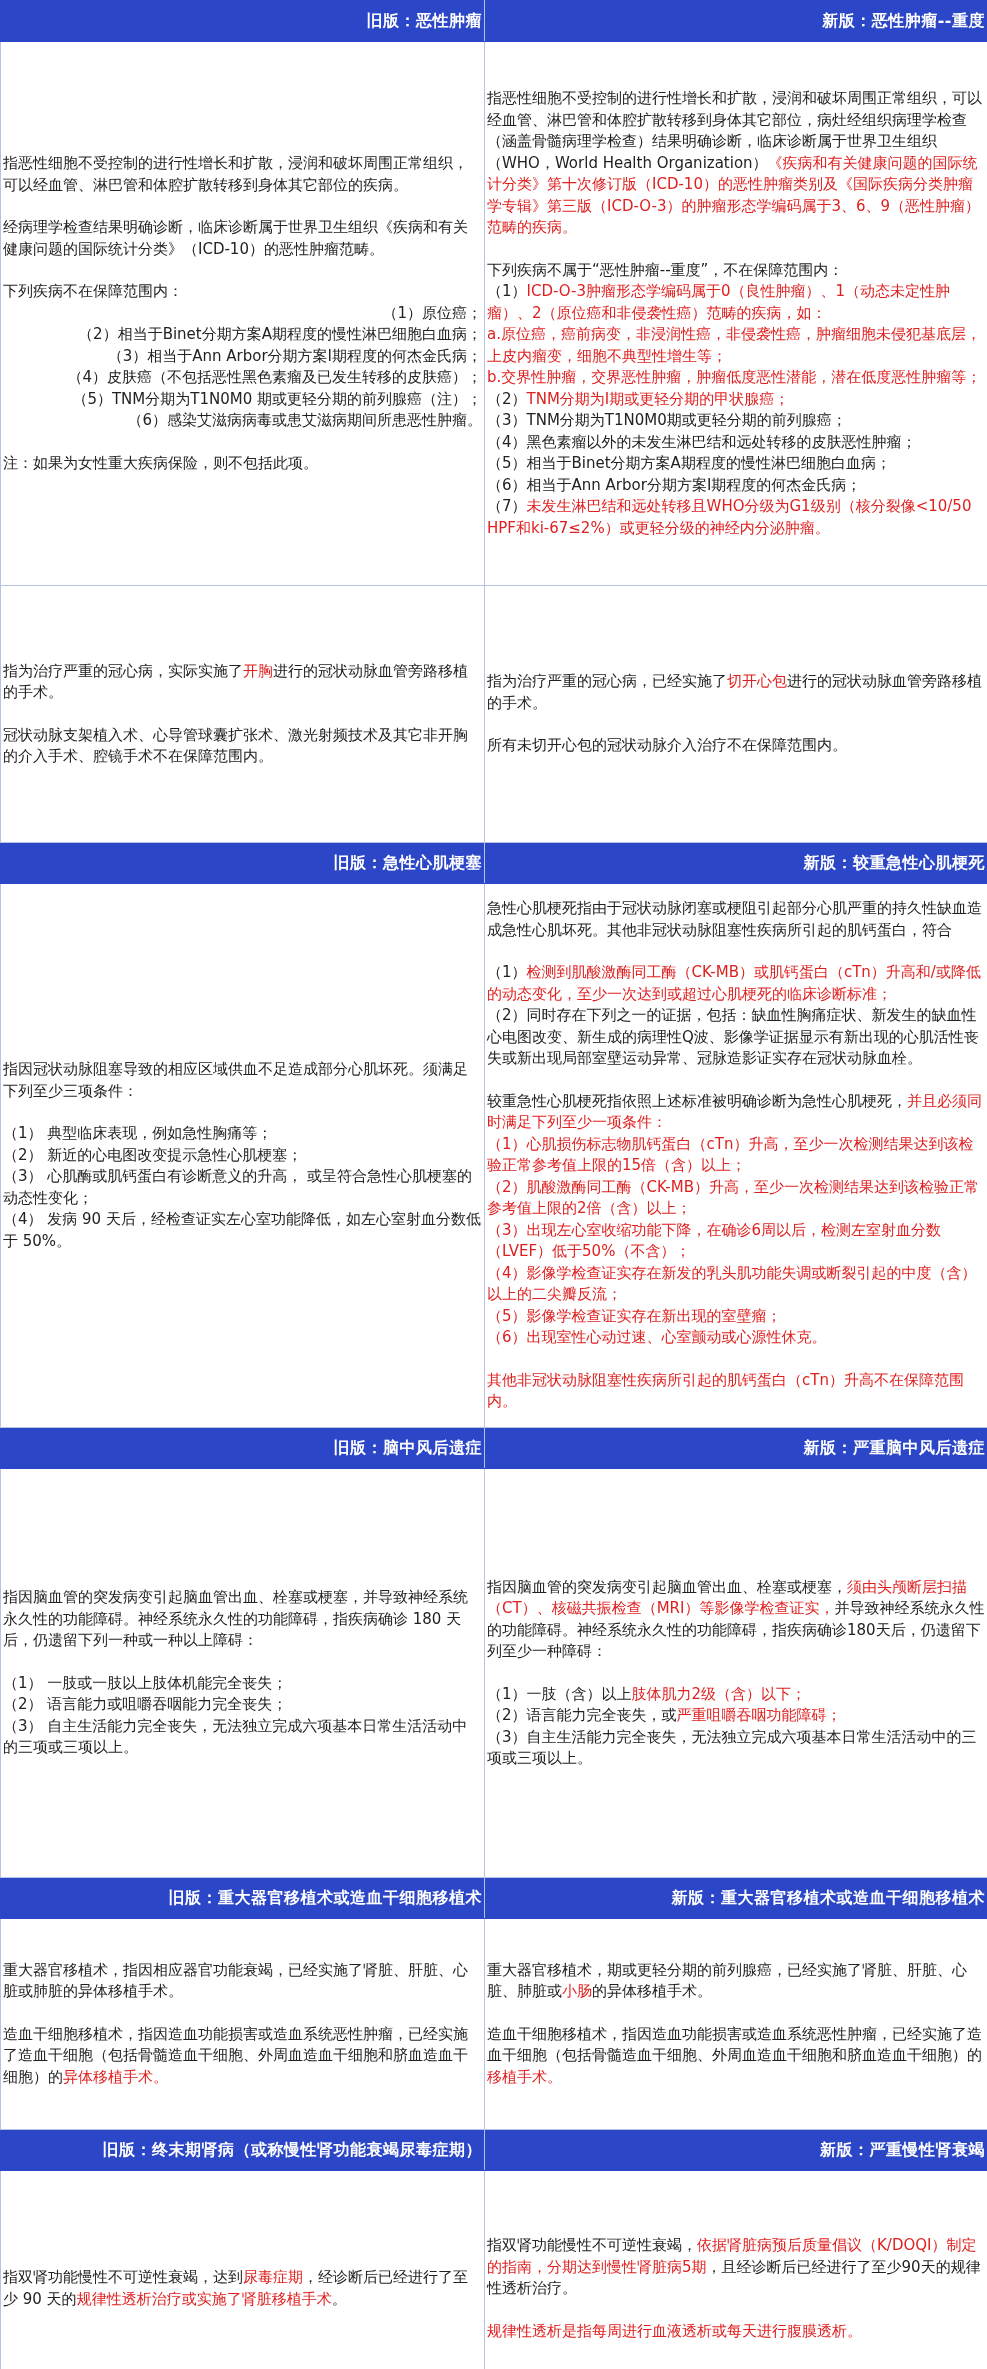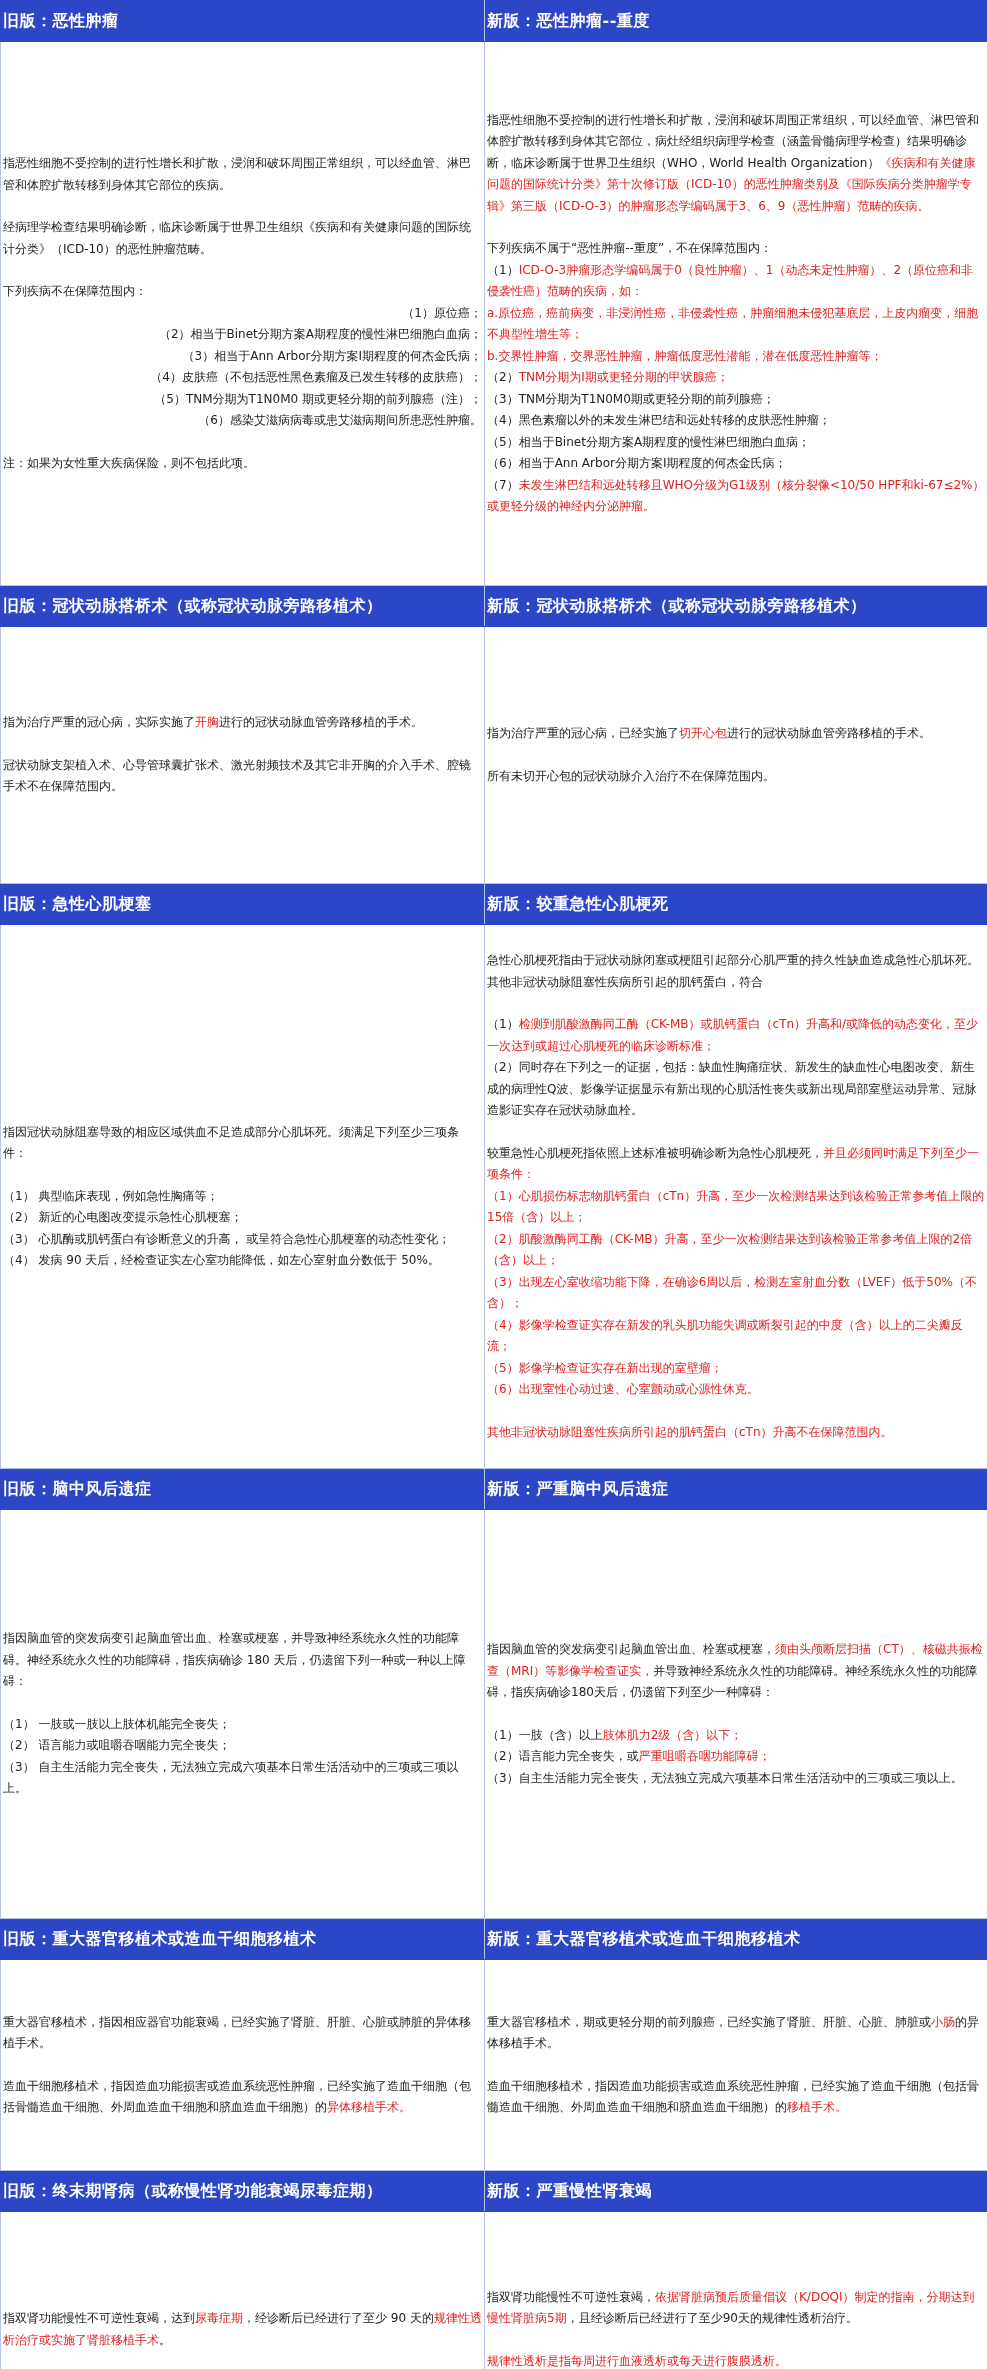--- a/index.html
+++ b/index.html
@@ -7,25 +7,25 @@
   .table { width: 987px; border-collapse: collapse; table-layout: fixed; }
   .table td, .table th { border: 1px solid #b7c3e3; vertical-align: middle; padding: 0 2px; }
   .col-old { width: 484px; }
   .col-new { width: 503px; }
   .hdr th {
     background: #2b46c6;
     color: #ffffff;
     font-weight: bold;
     font-size: 16px;
     height: 40px;
-    text-align: left;
+    text-align: right;
     border-color: #2b46c6 #b7c3e3 #2b46c6 #2b46c6;
     letter-spacing: 0.5px;
   }
-  .body td { font-size: 12px; line-height: 21.5px; color: #222; text-align: left; }
+  .body td { font-size: 15px; line-height: 21.5px; color: #222; text-align: left; }
   .p { margin: 0; }
   .gap { height: 21px; }
   .red { color: #e02020; }
   .ind { padding-left: 8px; text-align: right; }
 </style>
 </head>
 <body>
 
 <table class="table">
   <colgroup>
@@ -60,24 +60,20 @@
           <p class="p"><span>（1）</span><span class="red">ICD-O-3肿瘤形态学编码属于0（良性肿瘤）、1（动态未定性肿瘤）、2（原位癌和非侵袭性癌）范畴的疾病，如：</span></p>
           <p class="p"><span class="red">a.原位癌，癌前病变，非浸润性癌，非侵袭性癌，肿瘤细胞未侵犯基底层，上皮内瘤变，细胞不典型性增生等；</span></p>
           <p class="p"><span class="red">b.交界性肿瘤，交界恶性肿瘤，肿瘤低度恶性潜能，潜在低度恶性肿瘤等；</span></p>
           <p class="p"><span>（2）</span><span class="red">TNM分期为Ⅰ期或更轻分期的甲状腺癌；</span></p>
           <p class="p"><span>（3）TNM分期为T1N0M0期或更轻分期的前列腺癌；</span></p>
           <p class="p"><span>（4）黑色素瘤以外的未发生淋巴结和远处转移的皮肤恶性肿瘤；</span></p>
           <p class="p"><span>（5）相当于Binet分期方案A期程度的慢性淋巴细胞白血病；</span></p>
           <p class="p"><span>（6）相当于Ann Arbor分期方案Ⅰ期程度的何杰金氏病；</span></p>
           <p class="p"><span>（7）</span><span class="red">未发生淋巴结和远处转移且WHO分级为G1级别（核分裂像&lt;10/50 HPF和ki-67≤2%）或更轻分级的神经内分泌肿瘤。</span></p>
         </td>
-      </tr>
-      <tr class="hdr">
-        <th>旧版：冠状动脉搭桥术（或称冠状动脉旁路移植术）</th>
-        <th>新版：冠状动脉搭桥术（或称冠状动脉旁路移植术）</th>
       </tr>
       <tr class="body" style="height: 257px; padding-left: 44px;">
         <td>
           <p class="p"><span>指为治疗严重的冠心病，实际实施了</span><span class="red">开胸</span><span>进行的冠状动脉血管旁路移植的手术。</span></p>
           <div class="gap"></div>
           <p class="p"><span>冠状动脉支架植入术、心导管球囊扩张术、激光射频技术及其它非开胸的介入手术、腔镜手术不在保障范围内。</span></p>
         </td>
         <td>
           <p class="p"><span>指为治疗严重的冠心病，已经实施了</span><span class="red">切开心包</span><span>进行的冠状动脉血管旁路移植的手术。</span></p>
           <div class="gap"></div>

